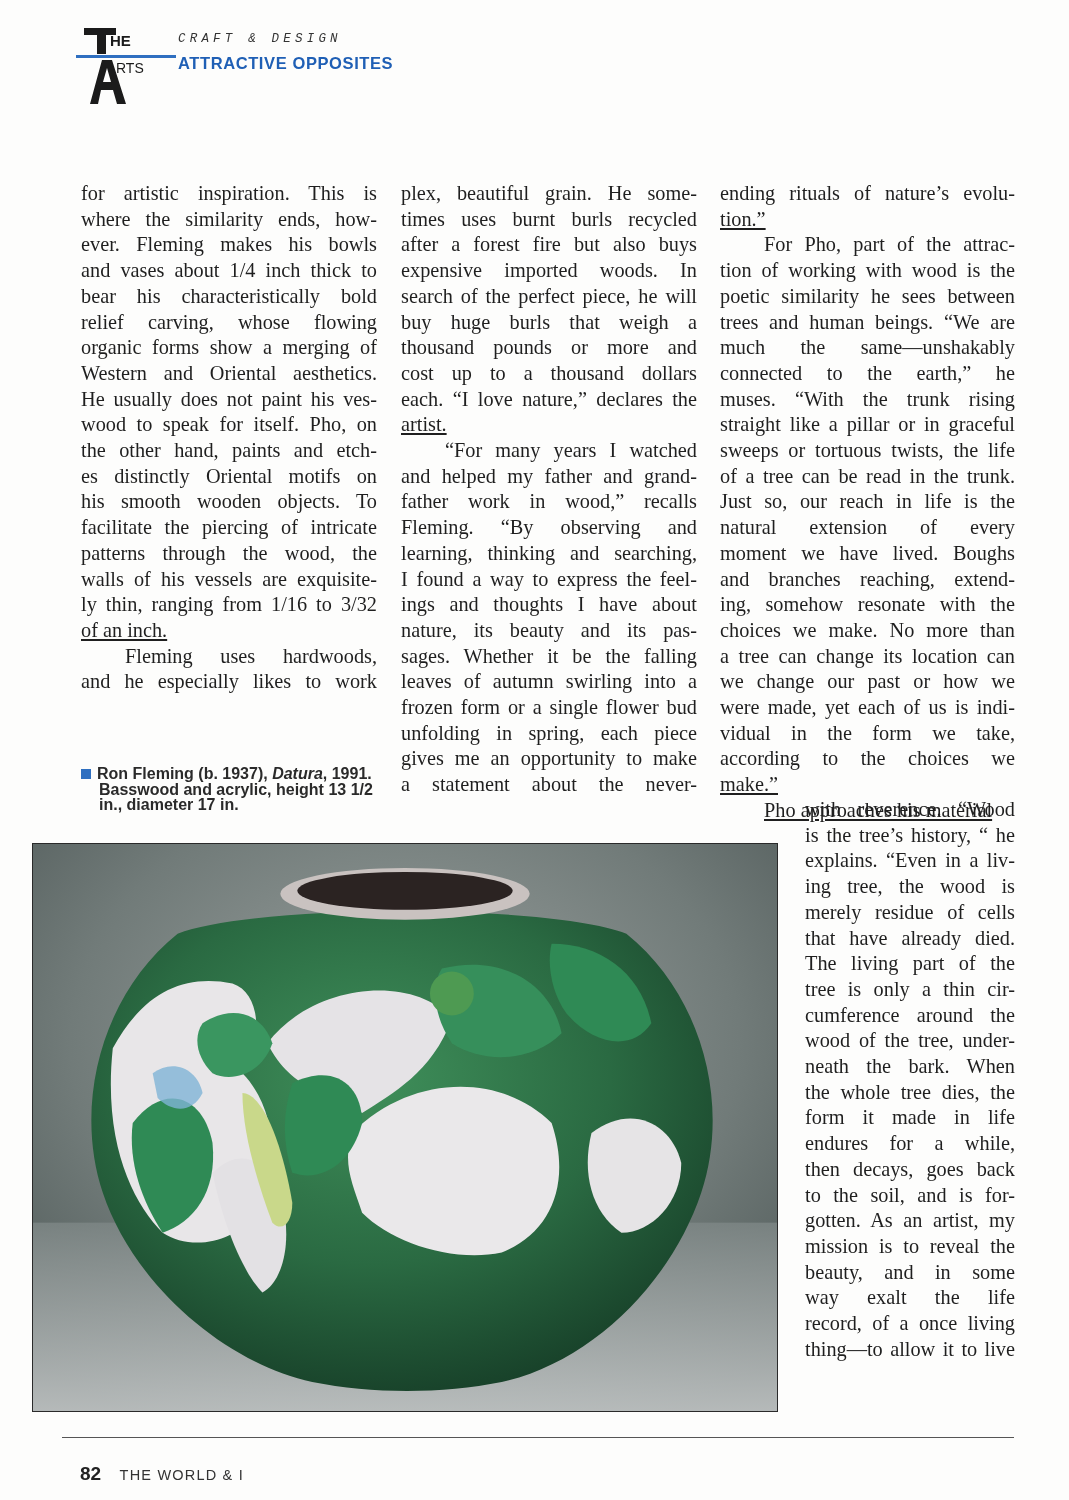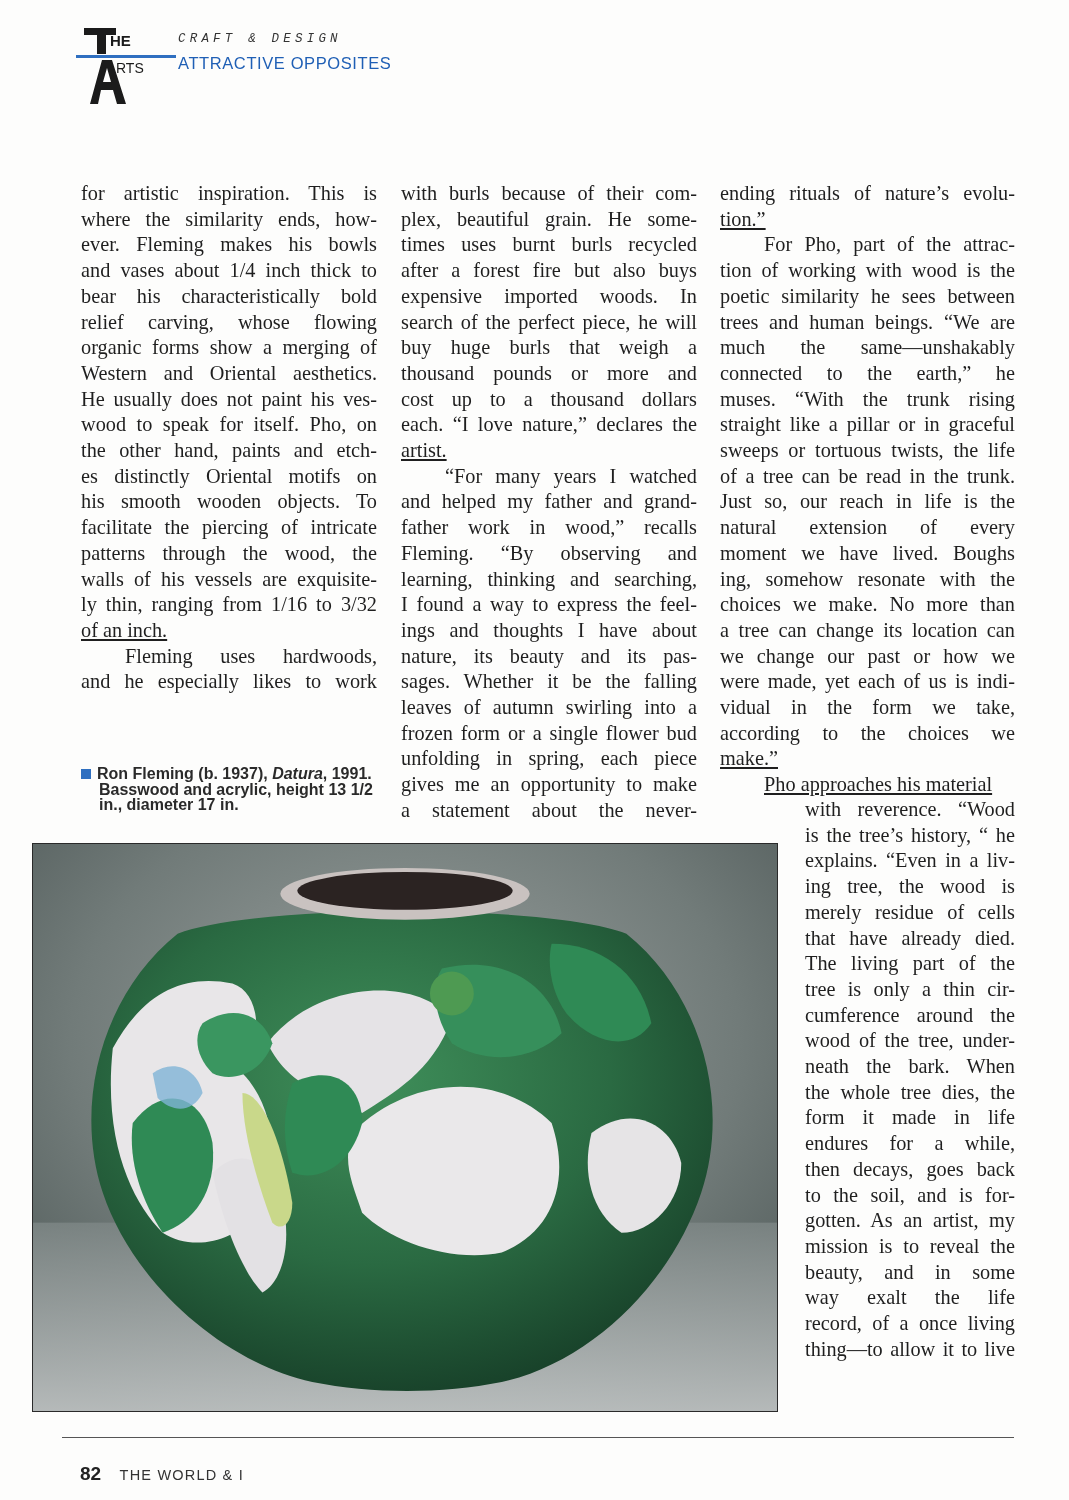--- a/index.html
+++ b/index.html
@@ -11,21 +11,21 @@
   }
   
   .logo { position: absolute; left: 76px; top: 24px; width: 100px; height: 82px; }
   .kicker {
     position: absolute; left: 178px; top: 32px;
     font-family: Liberation Mono, monospace; font-style: italic;
     font-size: 12.5px; letter-spacing: 4.2px; color: #333;
   }
   .headline {
     position: absolute; left: 178px; top: 54px;
-    font-family: "Liberation Sans", sans-serif; font-weight: normal;
+    font-family: "Liberation Sans", sans-serif; font-weight: bold;
     font-size: 16.5px; letter-spacing: 0.6px; color: #1f5fb5;
   }
   
   .col {
     position: absolute; top: 181px;
     font-family: "Liberation Serif", "DejaVu Serif", serif;
     font-size: 20.3px; line-height: 25.7px;
     text-align: justify; hyphens: manual; color: #1f1f1f;
   }
   .col1 { left: 81px; width: 296px; }
@@ -102,21 +102,20 @@
   <span class="line">and he especially likes to work</span>
 </div>
 
 <div class="caption">
   <span class="cap-lines">
     <span class="bullet"></span><span>Ron Fleming (b. 1937), </span><i>Datura</i><span>, 1991. Basswood and acrylic, height 13 1/2 in., diameter 17 in.</span>
   </span>
 </div>
 
 <div class="col col2">
-  <span class="line">with burls because of their com-</span>
   <span class="line">plex, beautiful grain. He some-</span>
   <span class="line">times uses burnt burls recycled</span>
   <span class="line">after a forest fire but also buys</span>
   <span class="line">expensive imported woods. In</span>
   <span class="line">search of the perfect piece, he will</span>
   <span class="line">buy huge burls that weigh a</span>
   <span class="line">thousand pounds or more and</span>
   <span class="line">cost up to a thousand dollars</span>
   <span class="line">each. “I love nature,” declares the</span>
   <span class="line last">artist.</span>
@@ -145,20 +144,21 @@
   <span class="line">trees and human beings. “We are</span>
   <span class="line">much the same—unshakably</span>
   <span class="line">connected to the earth,” he</span>
   <span class="line">muses. “With the trunk rising</span>
   <span class="line">straight like a pillar or in graceful</span>
   <span class="line">sweeps or tortuous twists, the life</span>
   <span class="line">of a tree can be read in the trunk.</span>
   <span class="line">Just so, our reach in life is the</span>
   <span class="line">natural extension of every</span>
   <span class="line">moment we have lived. Boughs</span>
+  <span class="line">and branches reaching, extend-</span>
   <span class="line">ing, somehow resonate with the</span>
   <span class="line">choices we make. No more than</span>
   <span class="line">a tree can change its location can</span>
   <span class="line">we change our past or how we</span>
   <span class="line">were made, yet each of us is indi-</span>
   <span class="line">vidual in the form we take,</span>
   <span class="line">according to the choices we</span>
   <span class="line last">make.”</span>
   <span class="line ind last">Pho approaches his material</span>
 </div>

